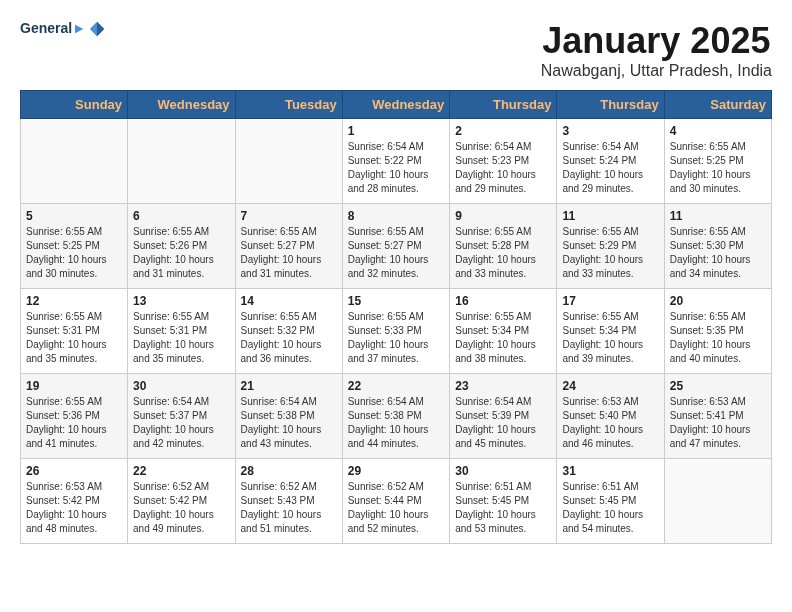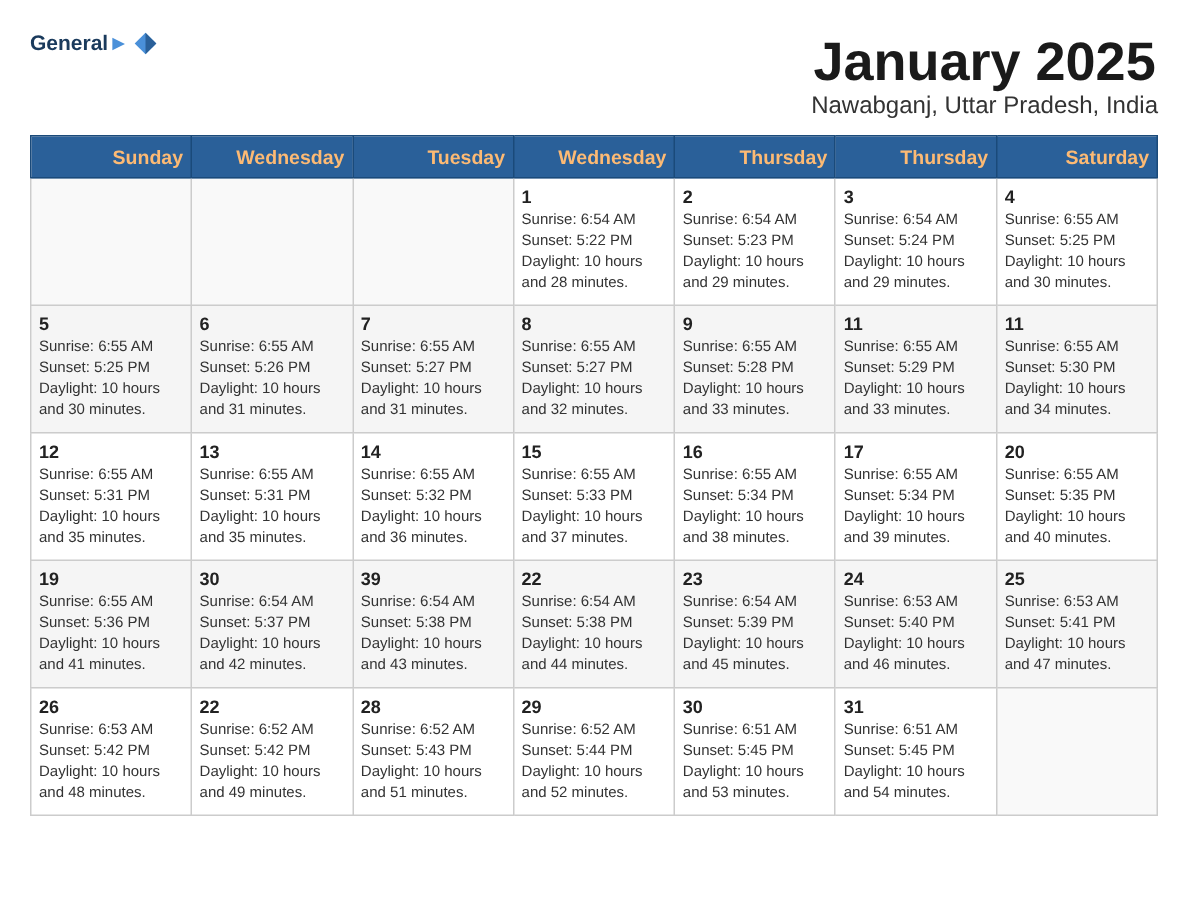--- a/index.html
+++ b/index.html
@@ -267,21 +267,21 @@
 and 41 minutes.</div>
         </td>
         <td>
           <div class="day-number">30</div>
           <div class="day-info" style="white-space: pre-line;">Sunrise: 6:54 AM
 Sunset: 5:37 PM
 Daylight: 10 hours
 and 42 minutes.</div>
         </td>
         <td>
-          <div class="day-number">39</div>
+          <div class="day-number">21</div>
           <div class="day-info" style="white-space: pre-line;">Sunrise: 6:54 AM
 Sunset: 5:38 PM
 Daylight: 10 hours
 and 43 minutes.</div>
         </td>
         <td>
           <div class="day-number">22</div>
           <div class="day-info" style="white-space: pre-line;">Sunrise: 6:54 AM
 Sunset: 5:38 PM
 Daylight: 10 hours

